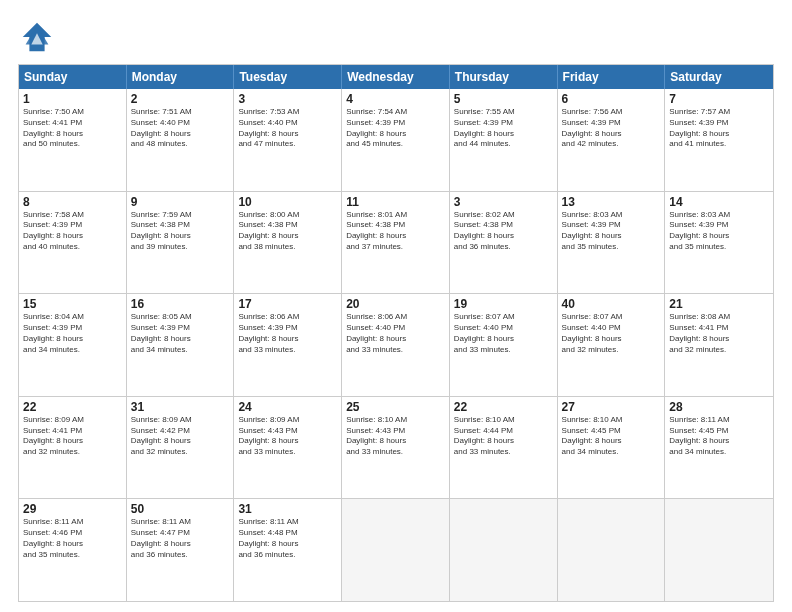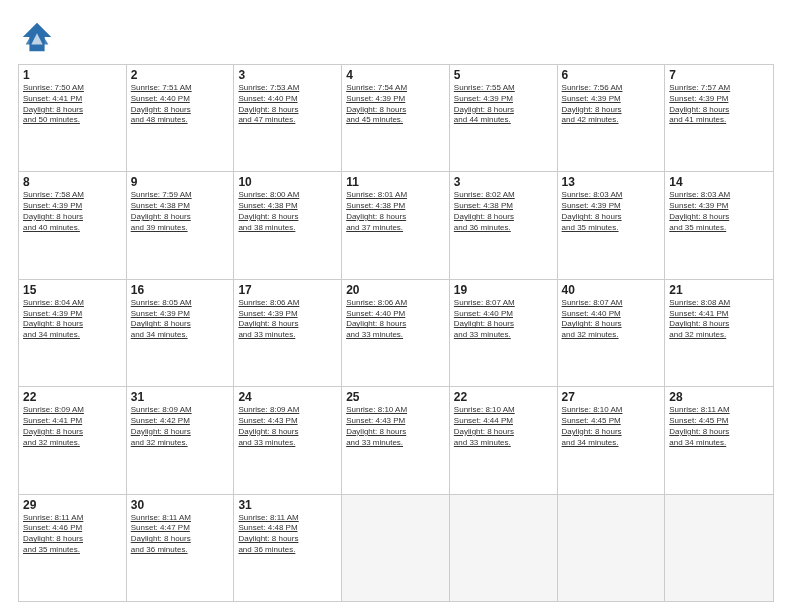--- a/index.html
+++ b/index.html
@@ -85,21 +85,20 @@
       font-size: 12px;
       font-weight: bold;
       color: #222;
       display: block;
       margin-bottom: 1px;
     }
     .cell-text {
       font-size: 8px;
       line-height: 1.35;
       color: #333;
-      text-decoration: underline;
     }
     .logo-wrapper {
       display: flex;
       align-items: center;
       gap: 4px;
     }
     .logo-svg {
       width: 38px;
       height: 38px;
     }
@@ -137,20 +136,29 @@
         <span class="logo-blue-text"></span>
       </div>
     </div>
     <div class="title-block">
       <div class="month-title"></div>
       <div class="subtitle"></div>
     </div>
   </div>
 
   <div class="calendar">
+    <div class="cal-header">
+    <div class="cal-header-cell">Sunday</div>
+        <div class="cal-header-cell">Monday</div>
+        <div class="cal-header-cell">Tuesday</div>
+        <div class="cal-header-cell">Wednesday</div>
+        <div class="cal-header-cell">Thursday</div>
+        <div class="cal-header-cell">Friday</div>
+        <div class="cal-header-cell">Saturday</div>
+      </div>
     <div class="cal-body">
     <div class="cal-row">
           <div class="cal-cell">
             <span class="day-num">1</span>
             <div class="cell-text">Sunrise: 7:50 AM<br>Sunset: 4:41 PM<br>Daylight: 8 hours<br>and 50 minutes.</div>
           </div>
           <div class="cal-cell">
             <span class="day-num">2</span>
             <div class="cell-text">Sunrise: 7:51 AM<br>Sunset: 4:40 PM<br>Daylight: 8 hours<br>and 48 minutes.</div>
           </div>
@@ -264,21 +272,21 @@
             <span class="day-num">28</span>
             <div class="cell-text">Sunrise: 8:11 AM<br>Sunset: 4:45 PM<br>Daylight: 8 hours<br>and 34 minutes.</div>
           </div>
         </div>
         <div class="cal-row">
           <div class="cal-cell">
             <span class="day-num">29</span>
             <div class="cell-text">Sunrise: 8:11 AM<br>Sunset: 4:46 PM<br>Daylight: 8 hours<br>and 35 minutes.</div>
           </div>
           <div class="cal-cell">
-            <span class="day-num">30</span>
+            <span class="day-num">50</span>
             <div class="cell-text">Sunrise: 8:11 AM<br>Sunset: 4:47 PM<br>Daylight: 8 hours<br>and 36 minutes.</div>
           </div>
           <div class="cal-cell">
             <span class="day-num">31</span>
             <div class="cell-text">Sunrise: 8:11 AM<br>Sunset: 4:48 PM<br>Daylight: 8 hours<br>and 36 minutes.</div>
           </div>
           <div class="cal-cell empty"></div>
           <div class="cal-cell empty"></div>
           <div class="cal-cell empty"></div>
           <div class="cal-cell empty"></div>

